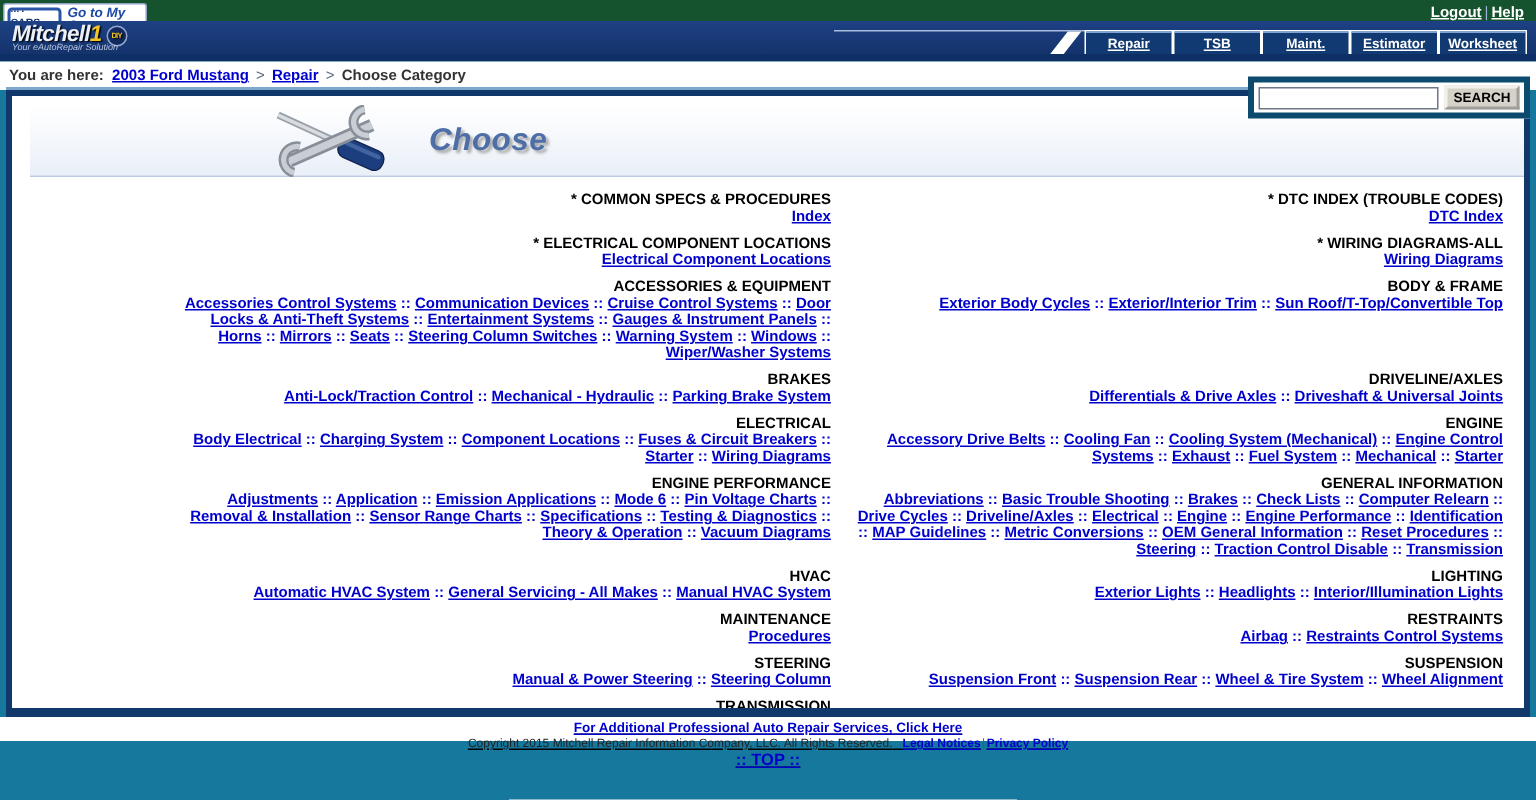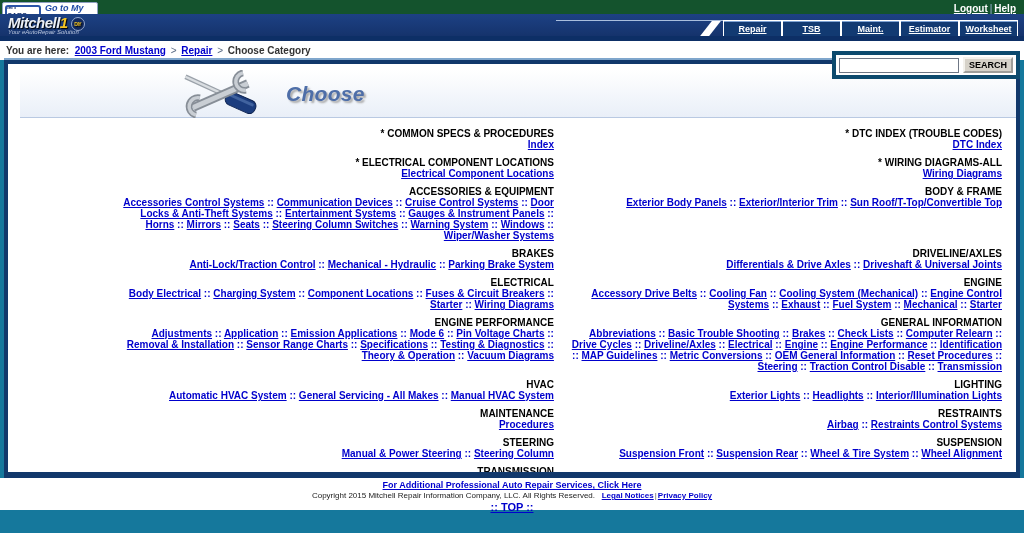--- a/index.html
+++ b/index.html
@@ -91,21 +91,21 @@
   }
 
   .cat-table { margin:10px 0 0 100px; border-spacing:0; }
   .cat-cell { width:450px; vertical-align:top; padding:0 14px 7px 0;text-align:right; }
   .cat-head { font-size:10px; font-weight:bold; color:#000; line-height:11px; }
   .cat-links { font-size:10px; font-weight:bold; line-height:11px; }
   .cat-links a { color:#0000cc; }
   .sep { color:#0000cc; }
 
   
-  .footer { background:#fff; height:32px; text-align:center; padding-top:2px; }
+  .footer { background:#fff; height:16px; text-align:center; padding-top:2px;text-decoration:underline; }
   .footer-line1 { font-size:9px; font-weight:bold; }
   .footer-line1 a { color:#0000cc; }
   .footer-line2 { font-size:8px; color:#222; margin-top:1px; }
   .footer-line2 a { color:#0000cc; font-weight:bold; }
   .footer-line2 .f-sep { color:#555; padding:0 1px; }
   .footer-top { font-size:11px; font-weight:bold; margin-top:1px; }
   .footer-top a { color:#0000cc; }
 </style>
 </head>
 <body>
@@ -202,21 +202,21 @@
             <div class="cat-links"><a href="#">Wiring Diagrams</a></div>
           </td>
         </tr>
         <tr>
           <td class="cat-cell">
             <div class="cat-head">ACCESSORIES &amp; EQUIPMENT</div>
             <div class="cat-links"><a href="#">Accessories Control Systems</a><span class="sep"> :: </span><a href="#">Communication Devices</a><span class="sep"> :: </span><a href="#">Cruise Control Systems</a><span class="sep"> :: </span><a href="#">Door Locks &amp; Anti-Theft Systems</a><span class="sep"> :: </span><a href="#">Entertainment Systems</a><span class="sep"> :: </span><a href="#">Gauges &amp; Instrument Panels</a><span class="sep"> :: </span><a href="#">Horns</a><span class="sep"> :: </span><a href="#">Mirrors</a><span class="sep"> :: </span><a href="#">Seats</a><span class="sep"> :: </span><a href="#">Steering Column Switches</a><span class="sep"> :: </span><a href="#">Warning System</a><span class="sep"> :: </span><a href="#">Windows</a><span class="sep"> :: </span><a href="#">Wiper/Washer Systems</a></div>
           </td>
           <td class="cat-cell">
             <div class="cat-head">BODY &amp; FRAME</div>
-            <div class="cat-links"><a href="#">Exterior Body Panels</a><span class="sep"> :: </span><a href="#">Exterior/Interior Trim</a><span class="sep"> :: </span><a href="#">Sun Roof/T-Top/Convertible Top</a></div>
+            <div class="cat-links"><a href="#">Exterior Body Cycles</a><span class="sep"> :: </span><a href="#">Exterior/Interior Trim</a><span class="sep"> :: </span><a href="#">Sun Roof/T-Top/Convertible Top</a></div>
           </td>
         </tr>
         <tr>
           <td class="cat-cell">
             <div class="cat-head">BRAKES</div>
             <div class="cat-links"><a href="#">Anti-Lock/Traction Control</a><span class="sep"> :: </span><a href="#">Mechanical - Hydraulic</a><span class="sep"> :: </span><a href="#">Parking Brake System</a></div>
           </td>
           <td class="cat-cell">
             <div class="cat-head">DRIVELINE/AXLES</div>
             <div class="cat-links"><a href="#">Differentials &amp; Drive Axles</a><span class="sep"> :: </span><a href="#">Driveshaft &amp; Universal Joints</a></div>

